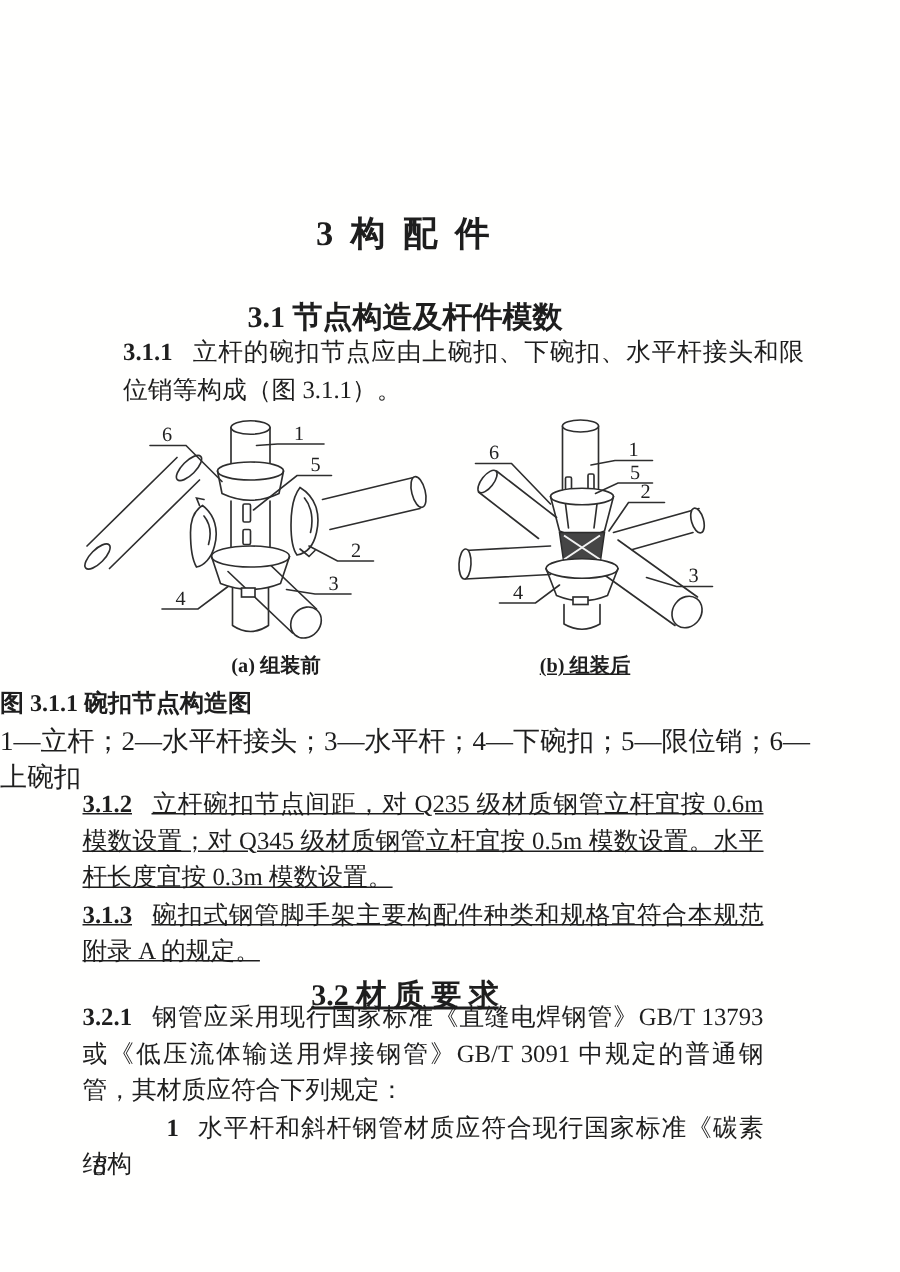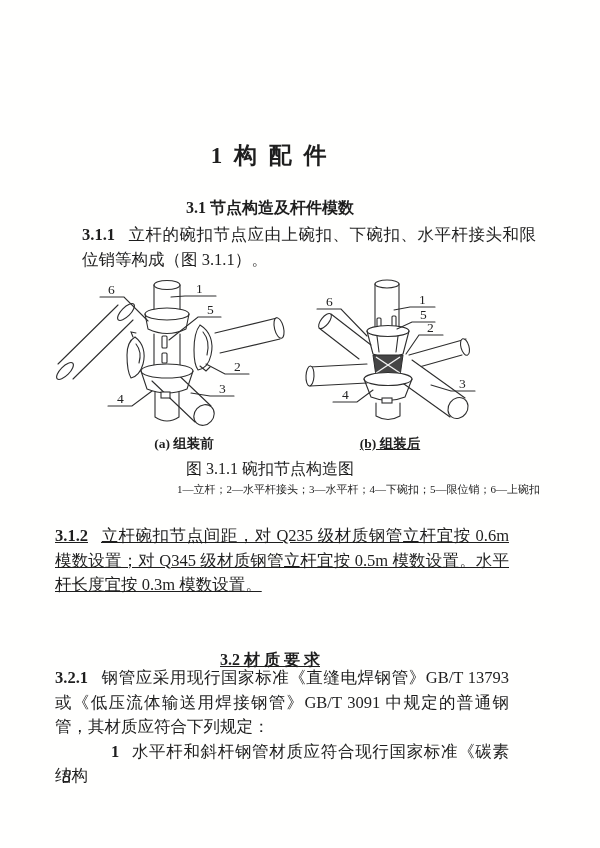--- a/index.html
+++ b/index.html
@@ -2,59 +2,59 @@
 <html><head>
 <meta charset="utf-8">
 <style>
   * { margin:0; padding:0; box-sizing:border-box; }
   html,body { background:#ffffff; }
   body { width:600px; height:848px; font-family:"Liberation Serif","DejaVu Serif",serif; }
   .page { position:relative; width:600px; height:848px; background:#fffffe; color:#1e1e1e; overflow:hidden; }
 
   .chapter-title { position:absolute; top:140px; left:0; right:60px; text-align:center;
                    font-size:23px; font-weight:700; letter-spacing:3px; }
-  .sec-title { position:absolute; left:0; right:60px; text-align:center; font-size:16px; font-weight:700; }
+  .sec-title { position:absolute; left:0; right:60px; text-align:center; font-size:20px; font-weight:700; }
   #sec31 { top:198px; }
   #sec32 { top:650px;text-decoration:underline; }
 
   .clause { font-size:16.5px; line-height:24.6px; text-align:justify; }
   .cnum { font-weight:700; margin-right:13px; }
   #p311 { position:absolute; top:223px; left:55px; width:454px;margin-left:27px; }
   #flow1 { position:absolute; top:524px; left:55px; width:454px;text-decoration:underline; }
   #flow2 { position:absolute; top:666px; left:55px; width:454px; }
   .item { text-indent:56px; }
   .inum { font-weight:700; margin-right:12px; }
 
   .fig { position:absolute; top:276px; left:0; width:600px; height:176px; }
   .fig svg { position:absolute; top:0; }
   #figA { left:48px; }
   #figB { left:305px; }
   .sublabel { position:absolute; top:159px; font-weight:700; font-size:13.5px; text-align:center; }
   #labA { left:44px; width:280px; }
   #labB { left:305px; width:170px;text-decoration:underline; }
 
-  .fig-caption { position:absolute; top:459px; left:0; right:60px; text-align:center;
-                 font-size:16px; font-weight:400; }
-  .fig-legend { position:absolute; top:482px; left:0; width:540px; text-align:right; font-size:11px; }
+  .fig-caption { position:absolute; top:459px; left:0; right:60px; text-align:left;
+                 font-size:16px; font-weight:700; }
+  .fig-legend { position:absolute; top:482px; left:0; width:540px; text-align:left; font-size:18px; }
 
   .page-num { position:absolute; top:767px; left:62px; font-size:18px; font-style:italic; }
 
   svg { overflow:visible; }
   svg .ln { stroke:#2e2e2e; stroke-width:1.1; fill:none; stroke-linecap:round; }
   svg .wh { stroke:#2e2e2e; stroke-width:1.1; fill:#ffffff; }
   svg .dk { stroke:#2b2b2b; stroke-width:1; fill:#454545; }
   svg .hl { stroke:#f2f2f2; stroke-width:1.4; fill:none; }
   svg text { font-family:"Liberation Serif","DejaVu Serif",serif; font-size:13.5px; fill:#222; }
 </style>
 </head>
 <body>
 
 <div class="page">
 
-  <h1 class="chapter-title">1  构  配  件</h1>
+  <h1 class="chapter-title">3  构  配  件</h1>
 
   <h2 class="sec-title" id="sec31">3.1  节点构造及杆件模数</h2>
 
   <p class="clause" id="p311"><b class="cnum">3.1.1</b><span>立杆的碗扣节点应由上碗扣、下碗扣、水平杆接头和限位销等构成（图 3.1.1）。</span></p>
 
   <div class="fig">
 
     <svg id="figA" width="252" height="154" viewBox="0 0 252 154">
 
       <path class="ln" d="M70,29 L10,88 M85,44 L25,103"></path>
@@ -153,20 +153,21 @@
 
     <div class="sublabel" id="labA">(a) 组装前</div>
     <div class="sublabel" id="labB">(b) 组装后</div>
   </div>
 
   <div class="fig-caption">图 3.1.1  碗扣节点构造图</div>
   <div class="fig-legend">1—立杆；2—水平杆接头；3—水平杆；4—下碗扣；5—限位销；6—上碗扣</div>
 
   <div id="flow1">
     <p class="clause"><b class="cnum">3.1.2</b><span>立杆碗扣节点间距，对 Q235 级材质钢管立杆宜按 0.6m 模数设置；对 Q345 级材质钢管立杆宜按 0.5m 模数设置。水平杆长度宜按 0.3m 模数设置。</span></p>
+    <p class="clause"><b class="cnum">3.1.3</b><span>碗扣式钢管脚手架主要构配件种类和规格宜符合本规范附录 A 的规定。</span></p>
   </div>
 
   <h2 class="sec-title" id="sec32">3.2  材 质 要 求</h2>
 
   <div id="flow2">
     <p class="clause"><b class="cnum">3.2.1</b><span>钢管应采用现行国家标准《直缝电焊钢管》GB/T 13793 或《低压流体输送用焊接钢管》GB/T 3091 中规定的普通钢管，其材质应符合下列规定：</span></p>
     <p class="clause item"><b class="inum">1</b><span>水平杆和斜杆钢管材质应符合现行国家标准《碳素结构</span></p>
   </div>
 
   <div class="page-num">8</div>

